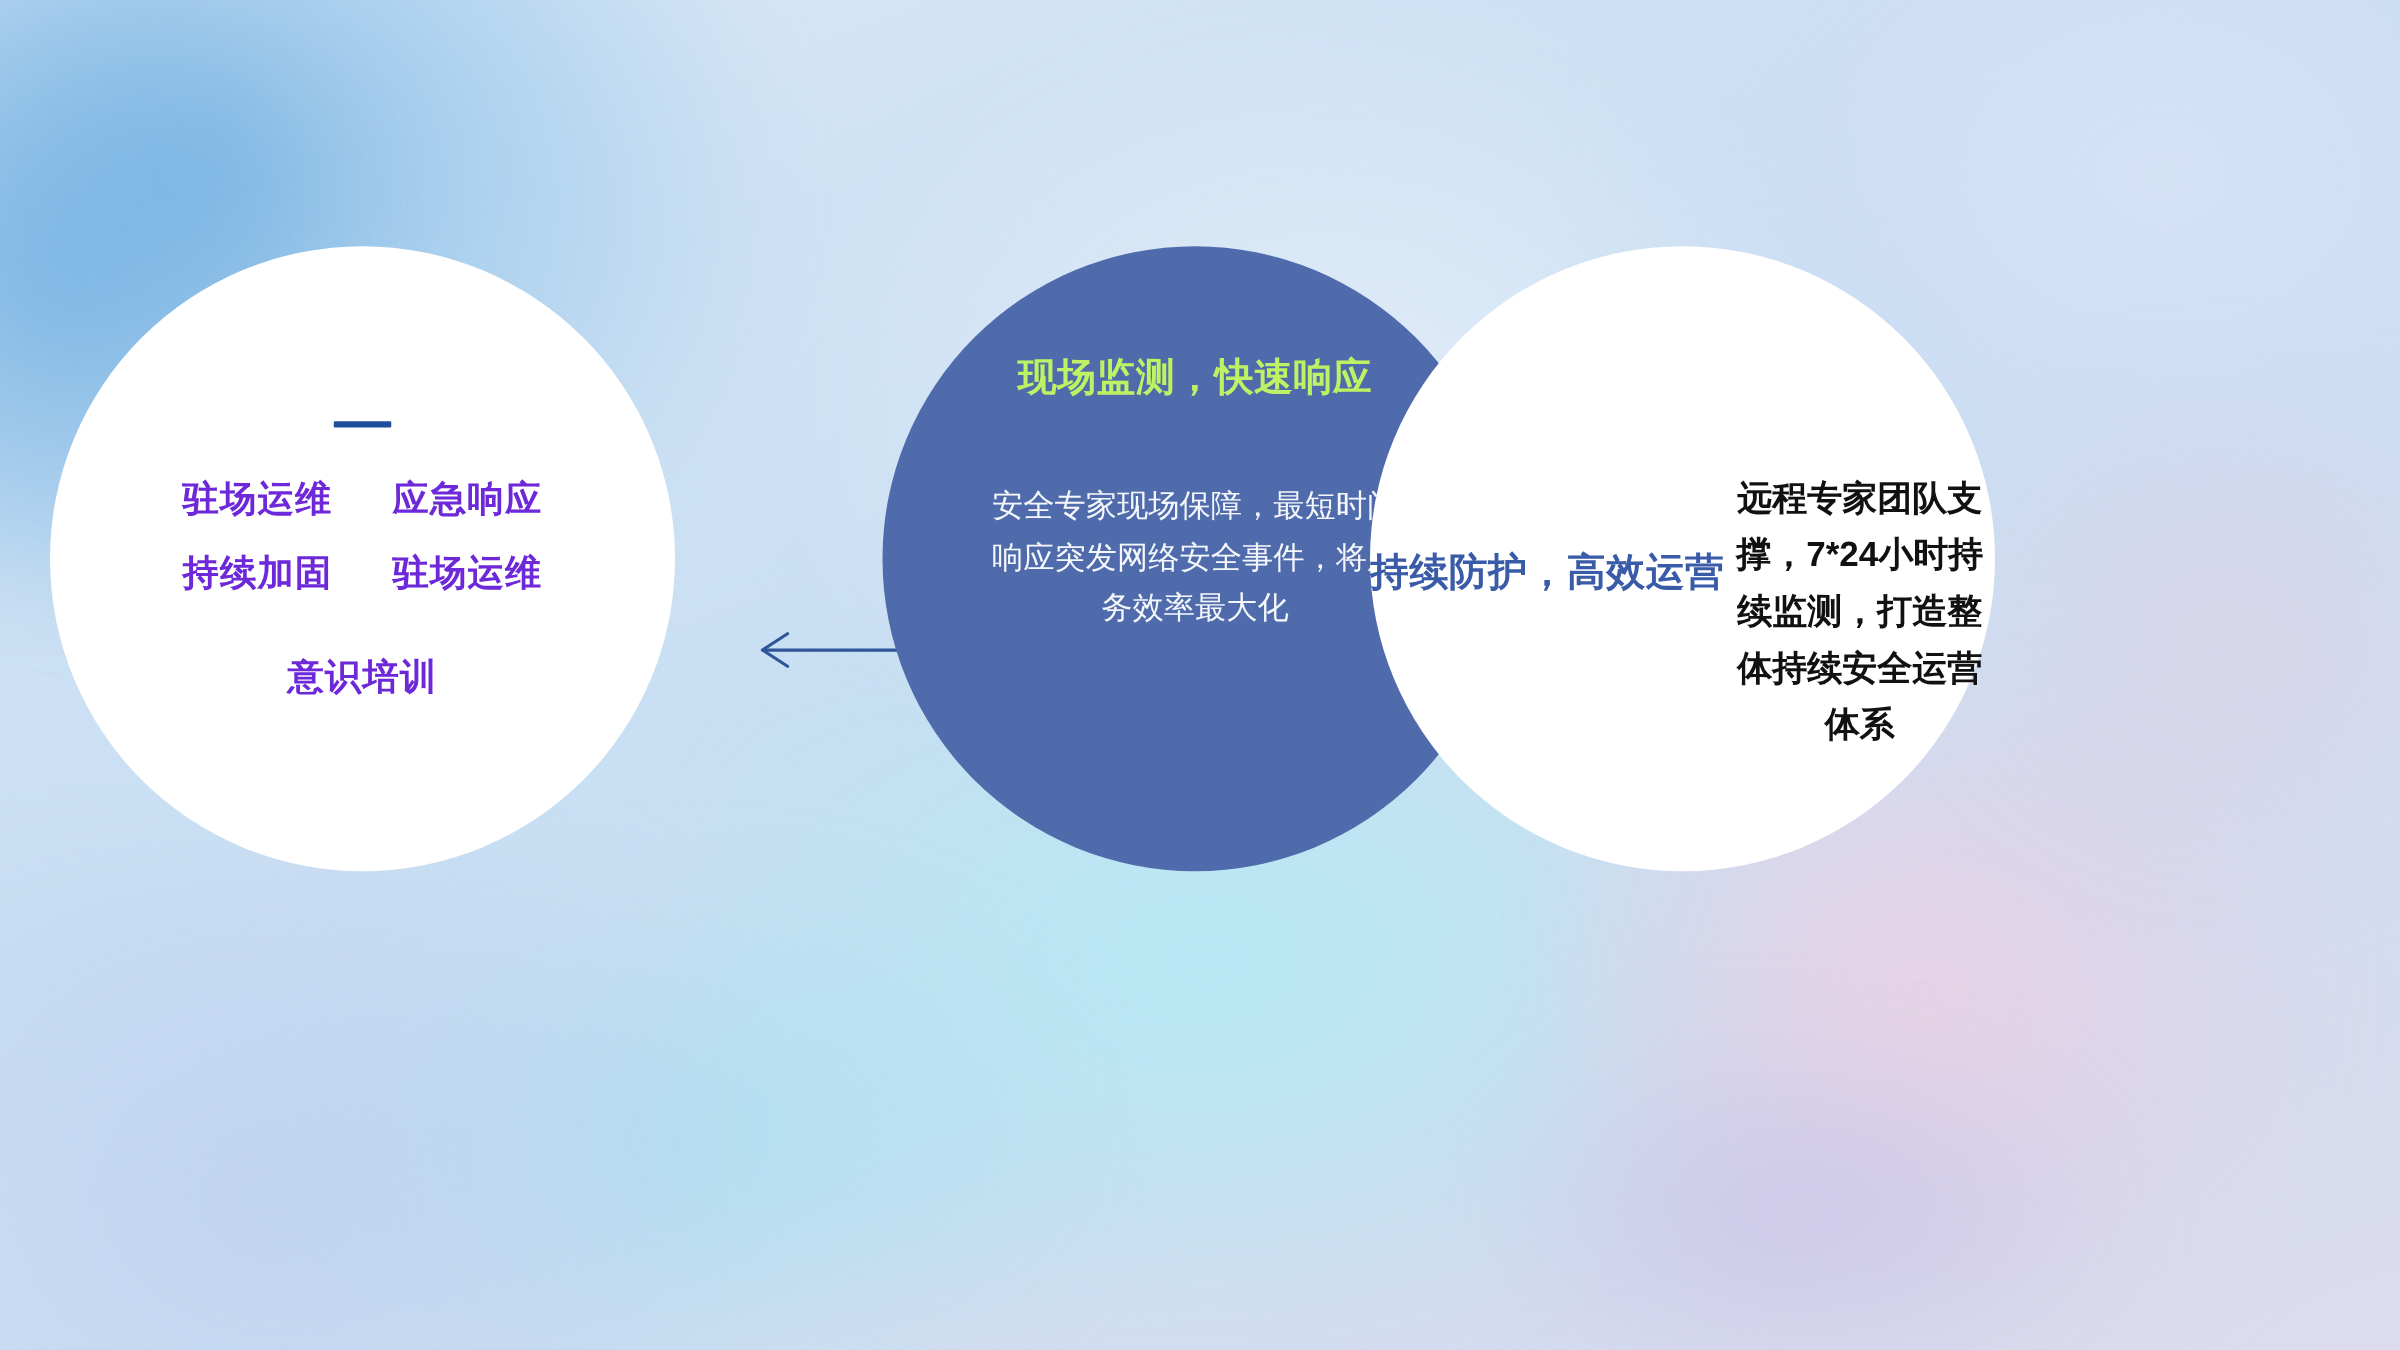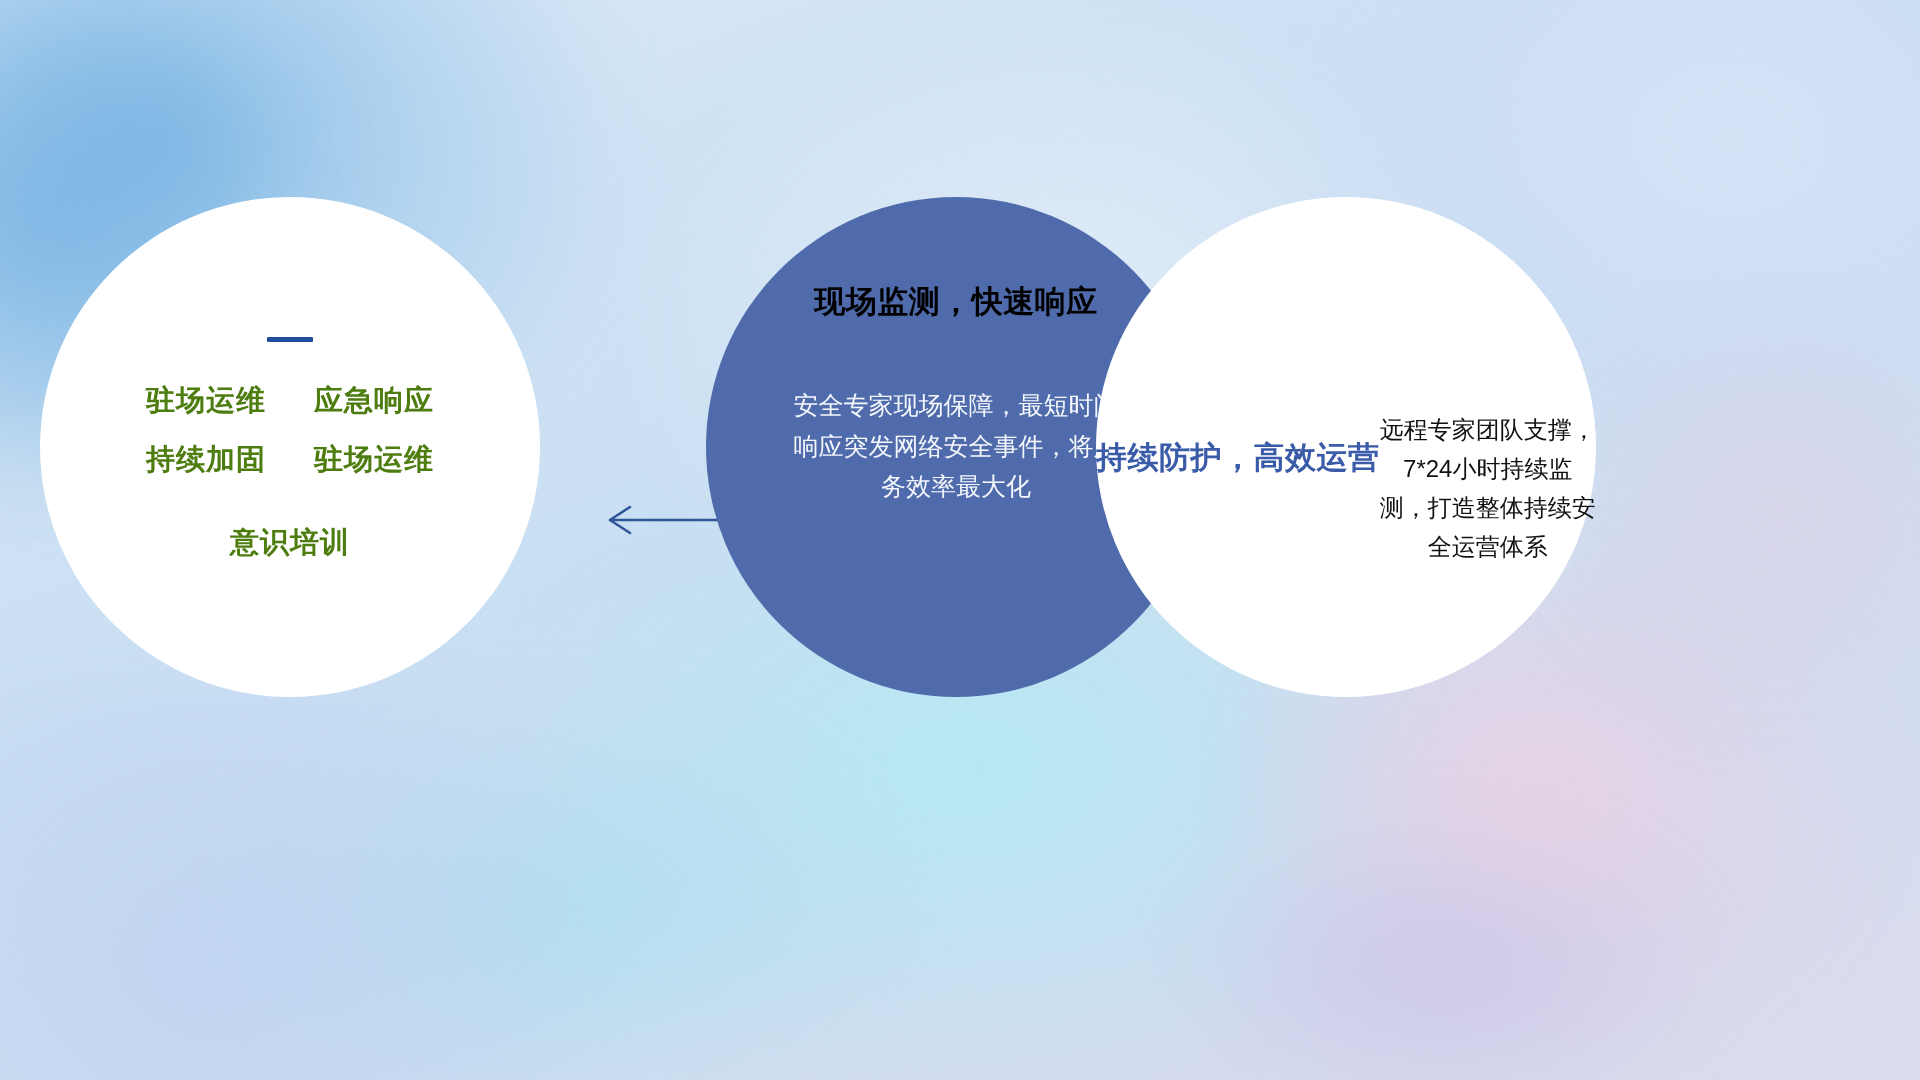--- a/index.html
+++ b/index.html
@@ -77,56 +77,56 @@
     left:40px;top:197px;width:500px;height:500px;
     background:#ffffff;
     display:flex;flex-direction:column;align-items:center;justify-content:center;
   }
   .dash{
     width:46px;height:5px;background:#1f4e9c;border-radius:1px;
     margin-bottom:44px;
   }
   .lc-row{
     display:flex;gap:48px;justify-content:flex-end;
-    font-size:29px;font-weight:bold;color:#4d7c0f;
+    font-size:29px;font-weight:bold;color:#6d28d9;
     letter-spacing:1px;line-height:1;margin-bottom:30px;
     white-space:nowrap;
   }
   .lc-row.last{margin-bottom:0;margin-top:24px;}
 
   #center-circle{
     left:706px;top:197px;width:500px;height:500px;
     background:#4f6bab;
     display:flex;flex-direction:column;align-items:center;
     padding-top:84px;
     z-index:2;
   }
   #center-circle .ttl{
-    font-size:31px;font-weight:bold;color:#000000;
+    font-size:31px;font-weight:bold;color:#bef264;
     letter-spacing:.5px;white-space:nowrap;margin-bottom:62px;
   }
   #center-circle .body{
     font-size:25px;color:#f4f7fc;line-height:1.62;
     text-align:center;width:330px;font-weight:400;
   }
 
   #right-circle{
     left:1096px;top:197px;width:500px;height:500px;
     background:#ffffff;
     display:flex;flex-direction:row;align-items:center;
     padding-top:84px;
     z-index:3;
   }
   #right-circle .ttl{
     font-size:31px;font-weight:bold;color:#3a5ba8;
     letter-spacing:.5px;white-space:nowrap;margin-bottom:62px;
   }
   #right-circle .body{
-    font-size:24px;color:#111111;line-height:1.62;
-    text-align:center;width:370px;font-weight:400;
+    font-size:28px;color:#111111;line-height:1.62;
+    text-align:center;width:370px;font-weight:700;
   }
 </style>
 </head>
 <body>
 
 <div id="bg">
   <div class="bgl bg-base"></div>
   <div class="bgl bg-white"></div>
   <div class="bgl bg-topleft"></div>
   <div class="bgl bg-topleft2"></div>

